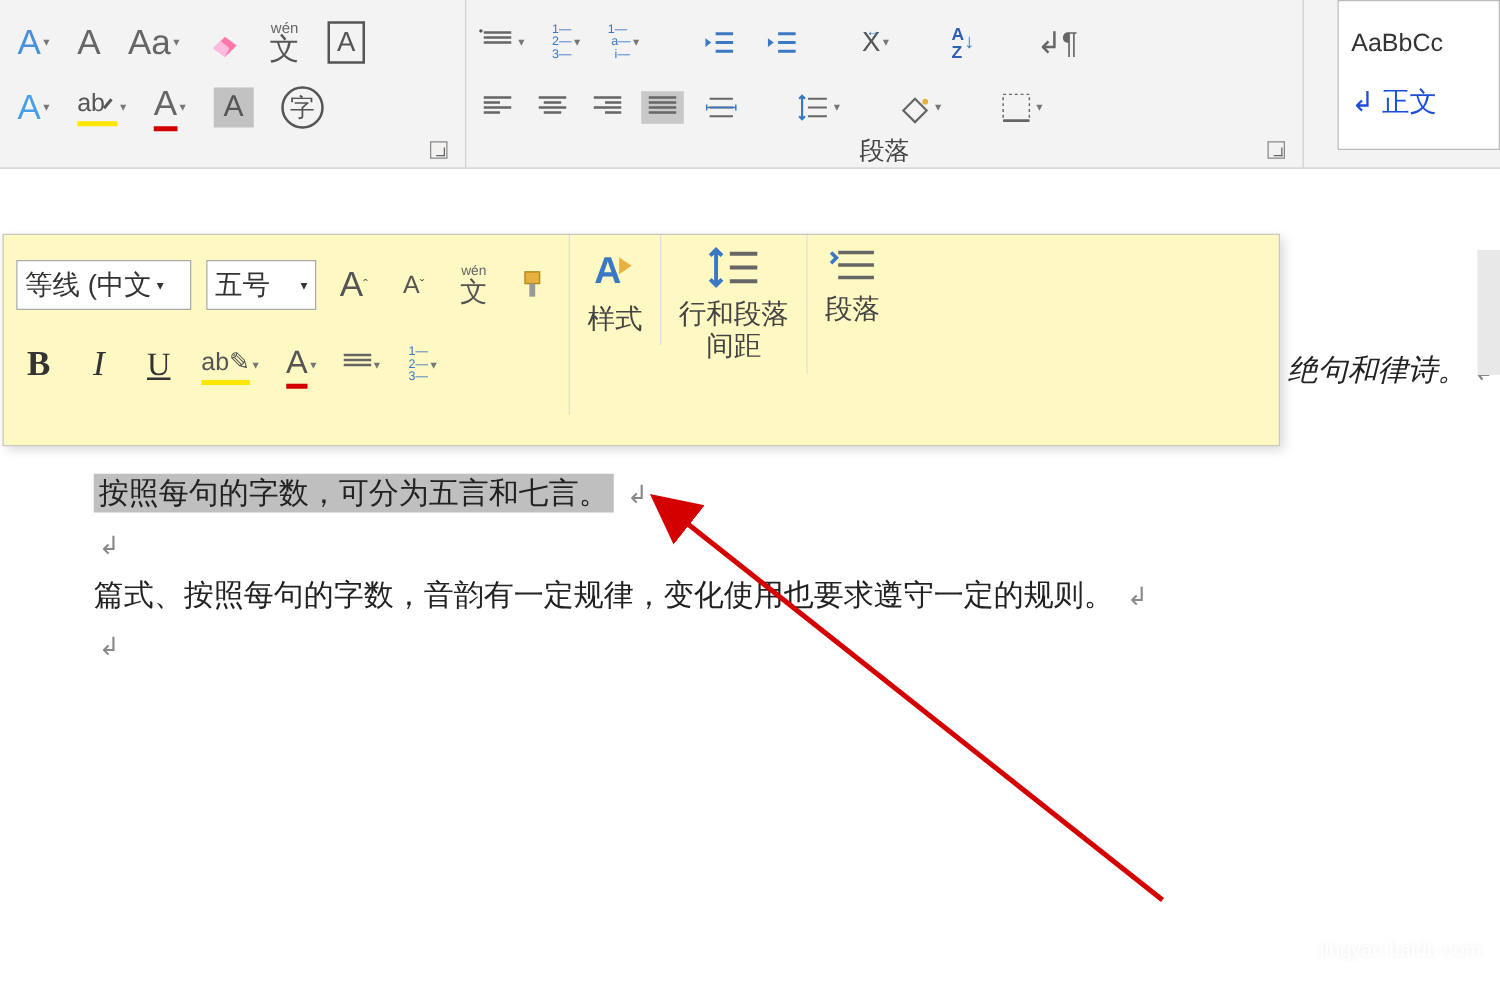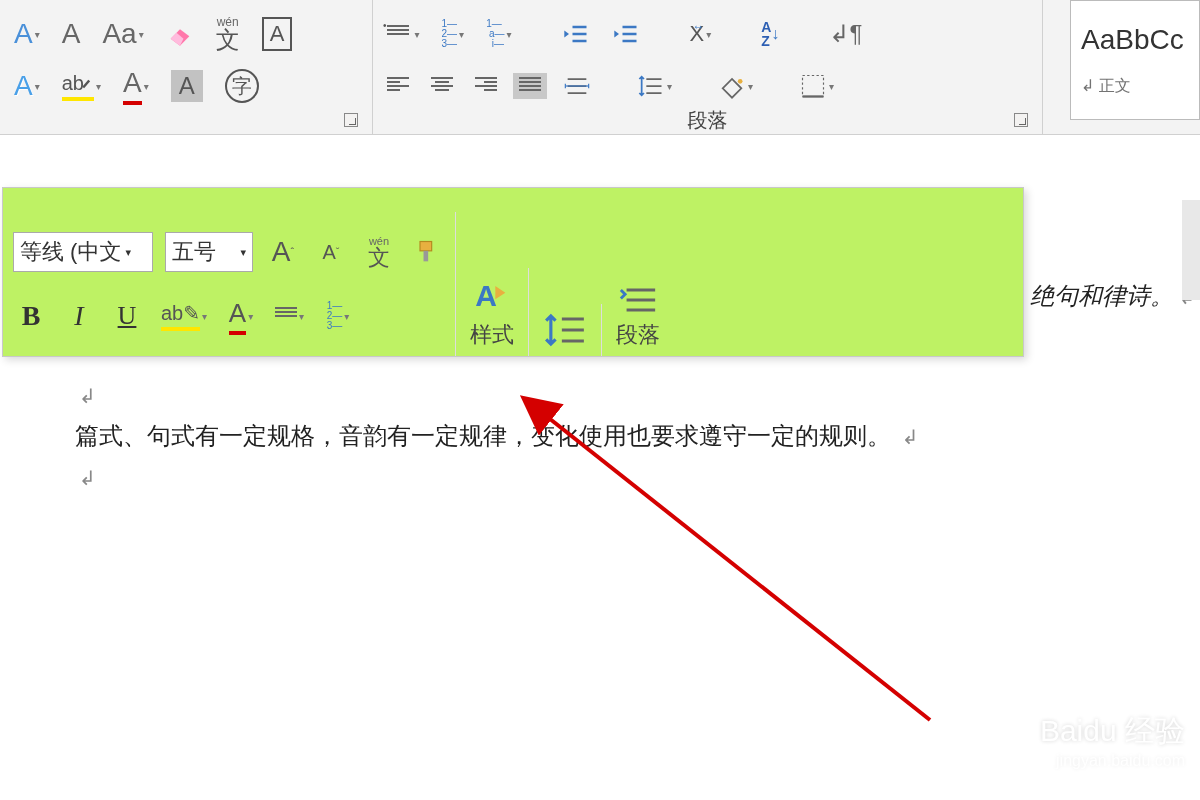--- a/index.html
+++ b/index.html
@@ -92,35 +92,35 @@
   right: 0;
   width: 130px;
   height: 120px;
   border: 1px solid #bbb;
   background: #fff;
   padding: 8px 10px;
   display: flex;
   flex-direction: column;
   justify-content: center;
 }
-.style-preview { font-size: 28px; color: #333; }
-.style-name { font-size: 16px; color: #737373; margin-top: 20px; }
+.style-preview { font-size: 20px; color: #333; }
+.style-name { font-size: 22px; color: #1d4ed8; margin-top: 20px; }
 
 
 .mini-toolbar {
   position: absolute;
   left: 2px;
   top: 187px;
   width: 1022px;
   height: 170px;
-  background: #bef264;
+  background: #fef9c3;
   border: 1px solid #c8c8c8;
   box-shadow: 3px 3px 8px rgba(0,0,0,0.15);
   display: flex;
-  align-items: flex-end;
+  align-items: flex-start;
 }
 .mini-col {
   display: flex;
   flex-direction: column;
   justify-content: center;
   padding: 8px 10px;
 }
 .mini-sep { border-right: 1px solid #ddd; }
 .mini-row { display: flex; align-items: center; gap: 12px; height: 64px; }
 
@@ -484,48 +484,52 @@
       </svg>
     <span class="txt">样式</span>
   </div>
 
 
   <div class="big-btn mini-sep">
     <svg width="44" height="36" viewBox="0 0 28 22">
         <path d="M12 4h14M12 11h14M12 18h14" stroke="#666" stroke-width="2"></path>
         <path d="M5 2v18M2 5l3-3 3 3M2 17l3 3 3-3" stroke="#3b78c4" fill="none" stroke-width="2"></path>
       </svg>
+    <span class="txt"><span>行和段落</span><br><span>间距</span></span>
   </div>
 
 
   <div class="big-btn">
     <svg width="40" height="32" viewBox="0 0 28 22">
         <path d="M6 4h20M6 11h20M6 18h20" stroke="#666" stroke-width="2"></path>
         <path d="M2 4l3 3-3 3" fill="none" stroke="#3b78c4" stroke-width="2"></path>
       </svg>
     <span class="txt">段落</span>
   </div>
 </div>
 
 <div class="doc">
+  <p>
+    <span class="selected">按照每句的字数，可分为五言和七言。</span>
+    <span class="endmark">↲</span>
+  </p>
   <p><span class="endmark">↲</span></p>
   <p>
-    <span>篇式、句式有一定规格，音韵有一定规律，变化使用也要求遵守一定的规则。</span>
+    <span>篇式、按照每句的字数，音韵有一定规律，变化使用也要求遵守一定的规则。</span>
     <span class="endmark">↲</span>
   </p>
   <p><span class="endmark">↲</span></p>
 </div>
 
 <svg class="arrow-svg">
   <defs>
     <marker id="ah" markerWidth="12" markerHeight="12" refX="2" refY="5" orient="auto">
       <path d="M0,0 L10,5 L0,10 z" fill="#d40000"></path>
     </marker>
   </defs>
   <line x1="930" y1="720" x2="545" y2="415" stroke="#d40000" stroke-width="4" marker-end="url(#ah)"></line>
 </svg>
 
 <div class="watermark">
-  <div>Baidu 经验</div>
   <div class="watermark-sub">jingyan.baidu.com</div>
 </div>
 
 <div style="position:absolute;right:0;top:200px;width:18px;height:100px;background:#e8e8e8;"></div>
 
 </body></html>

